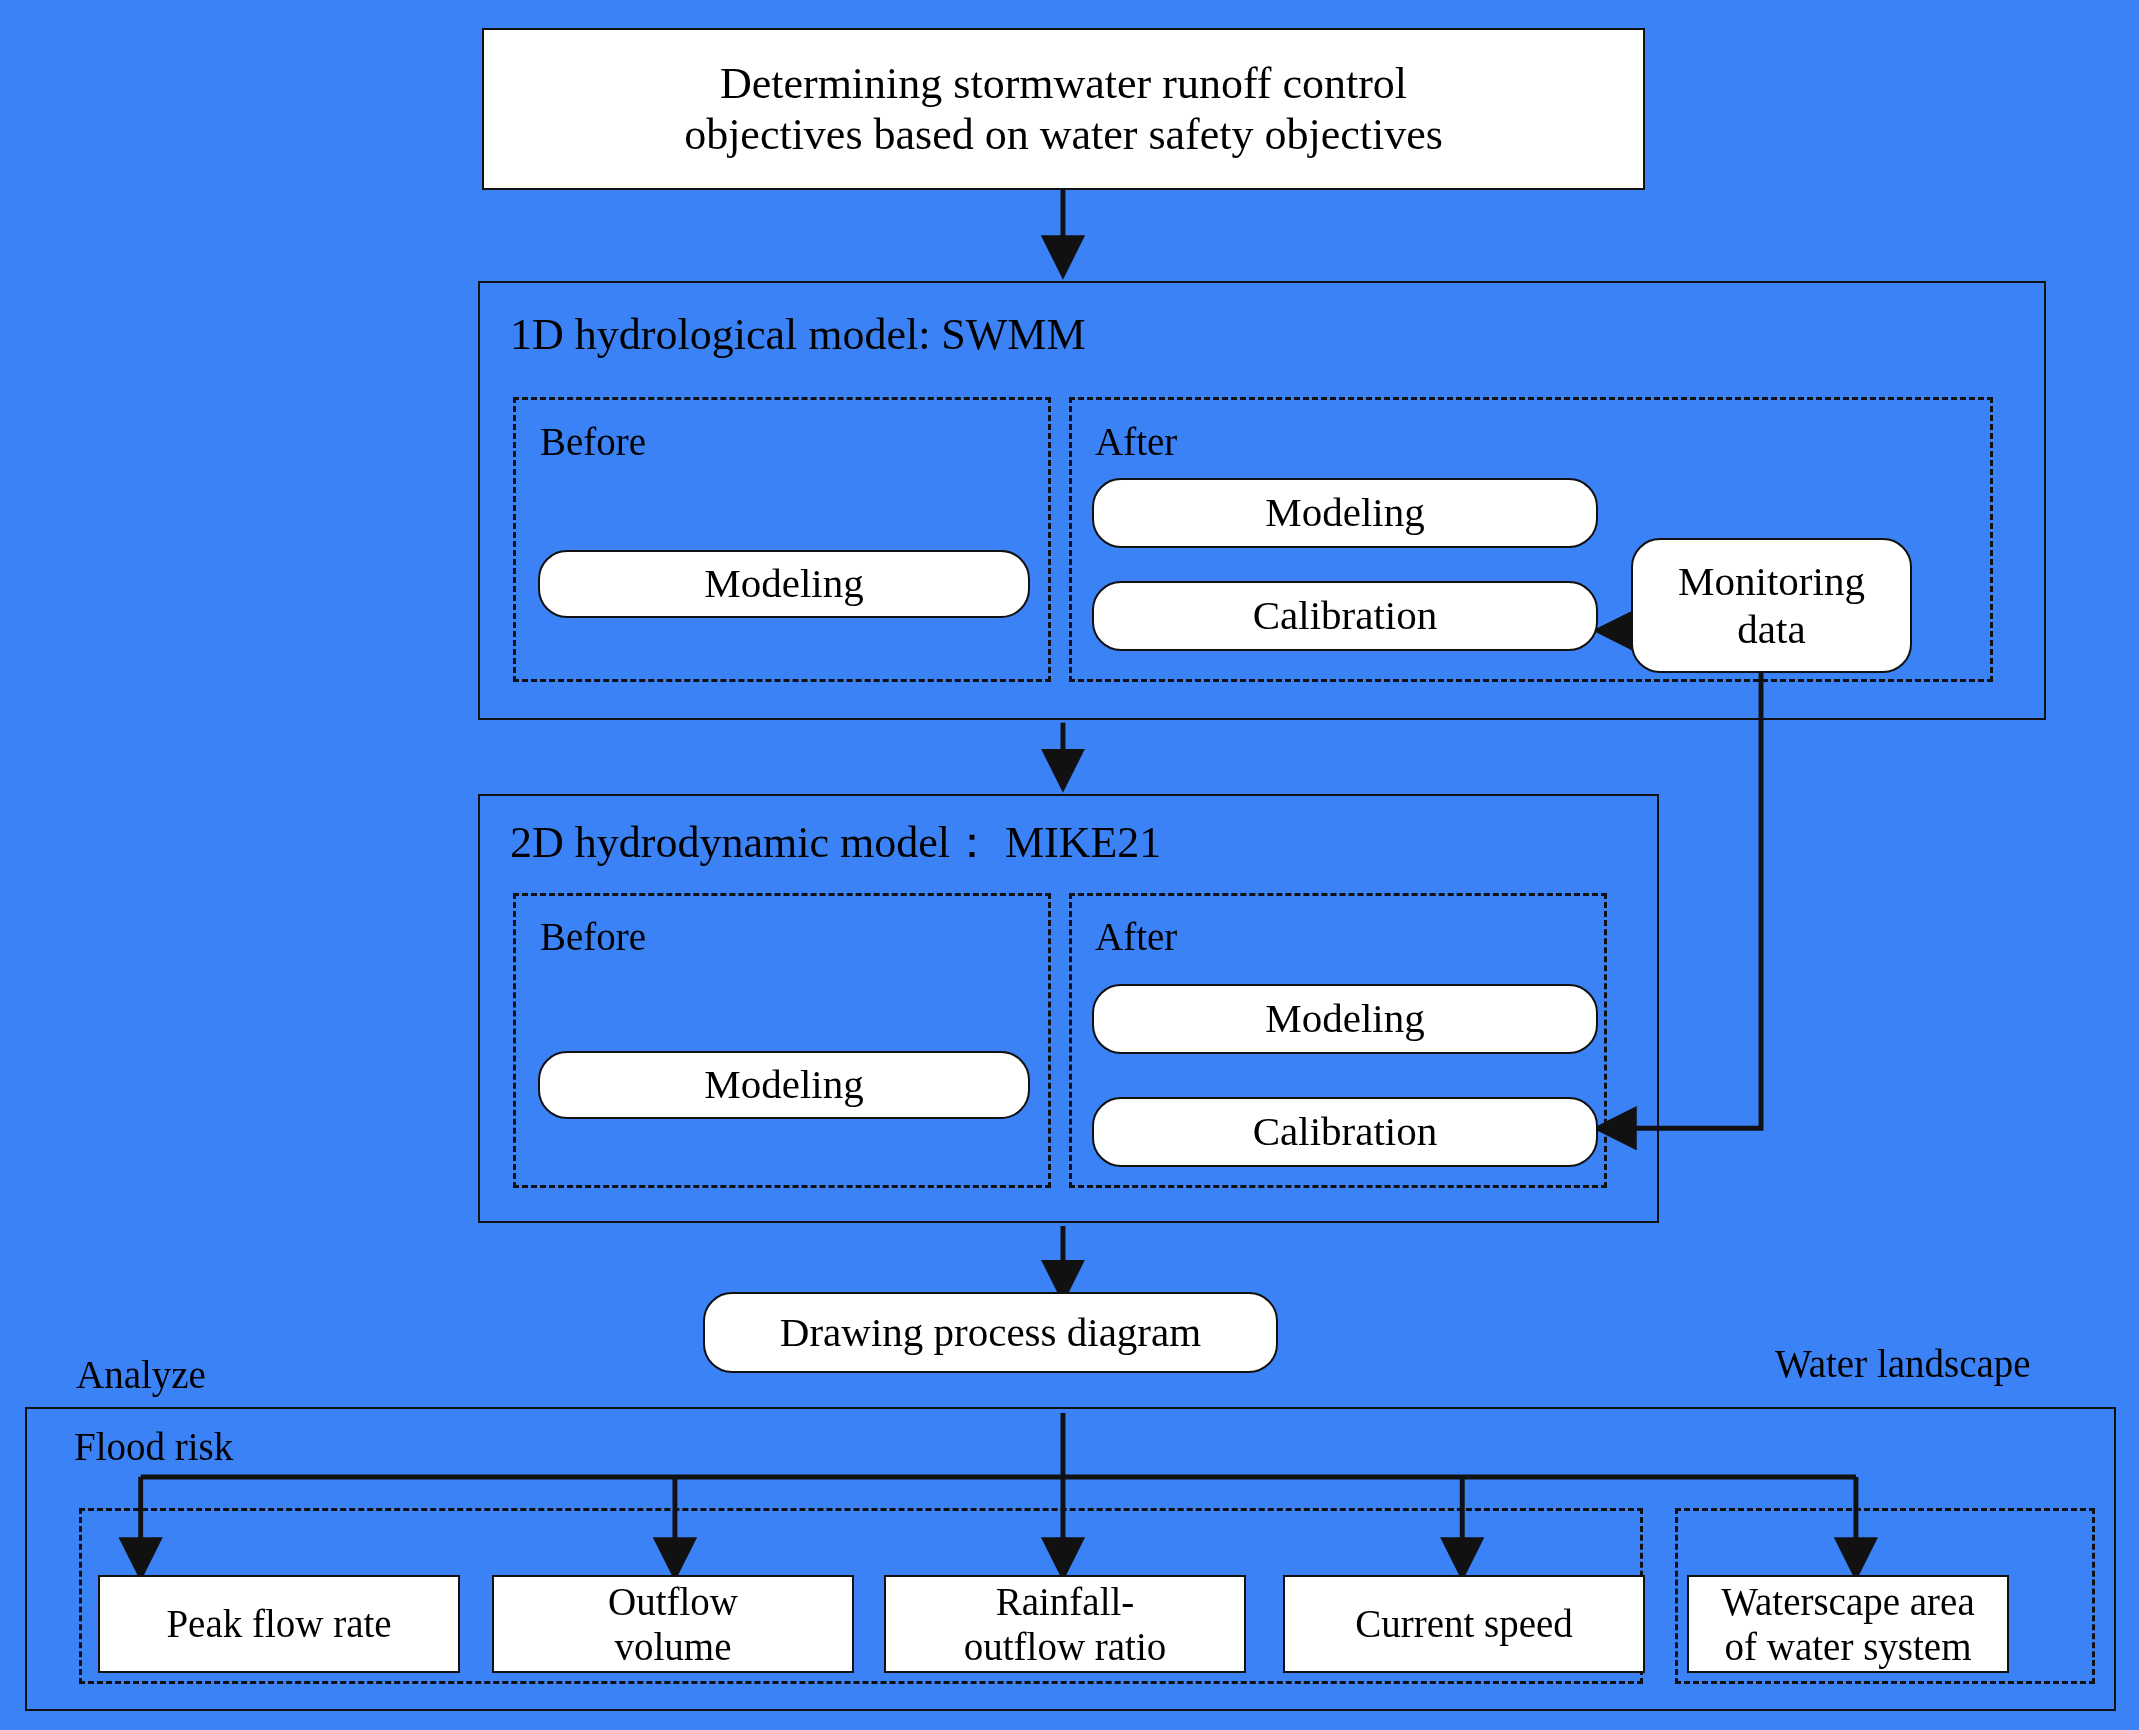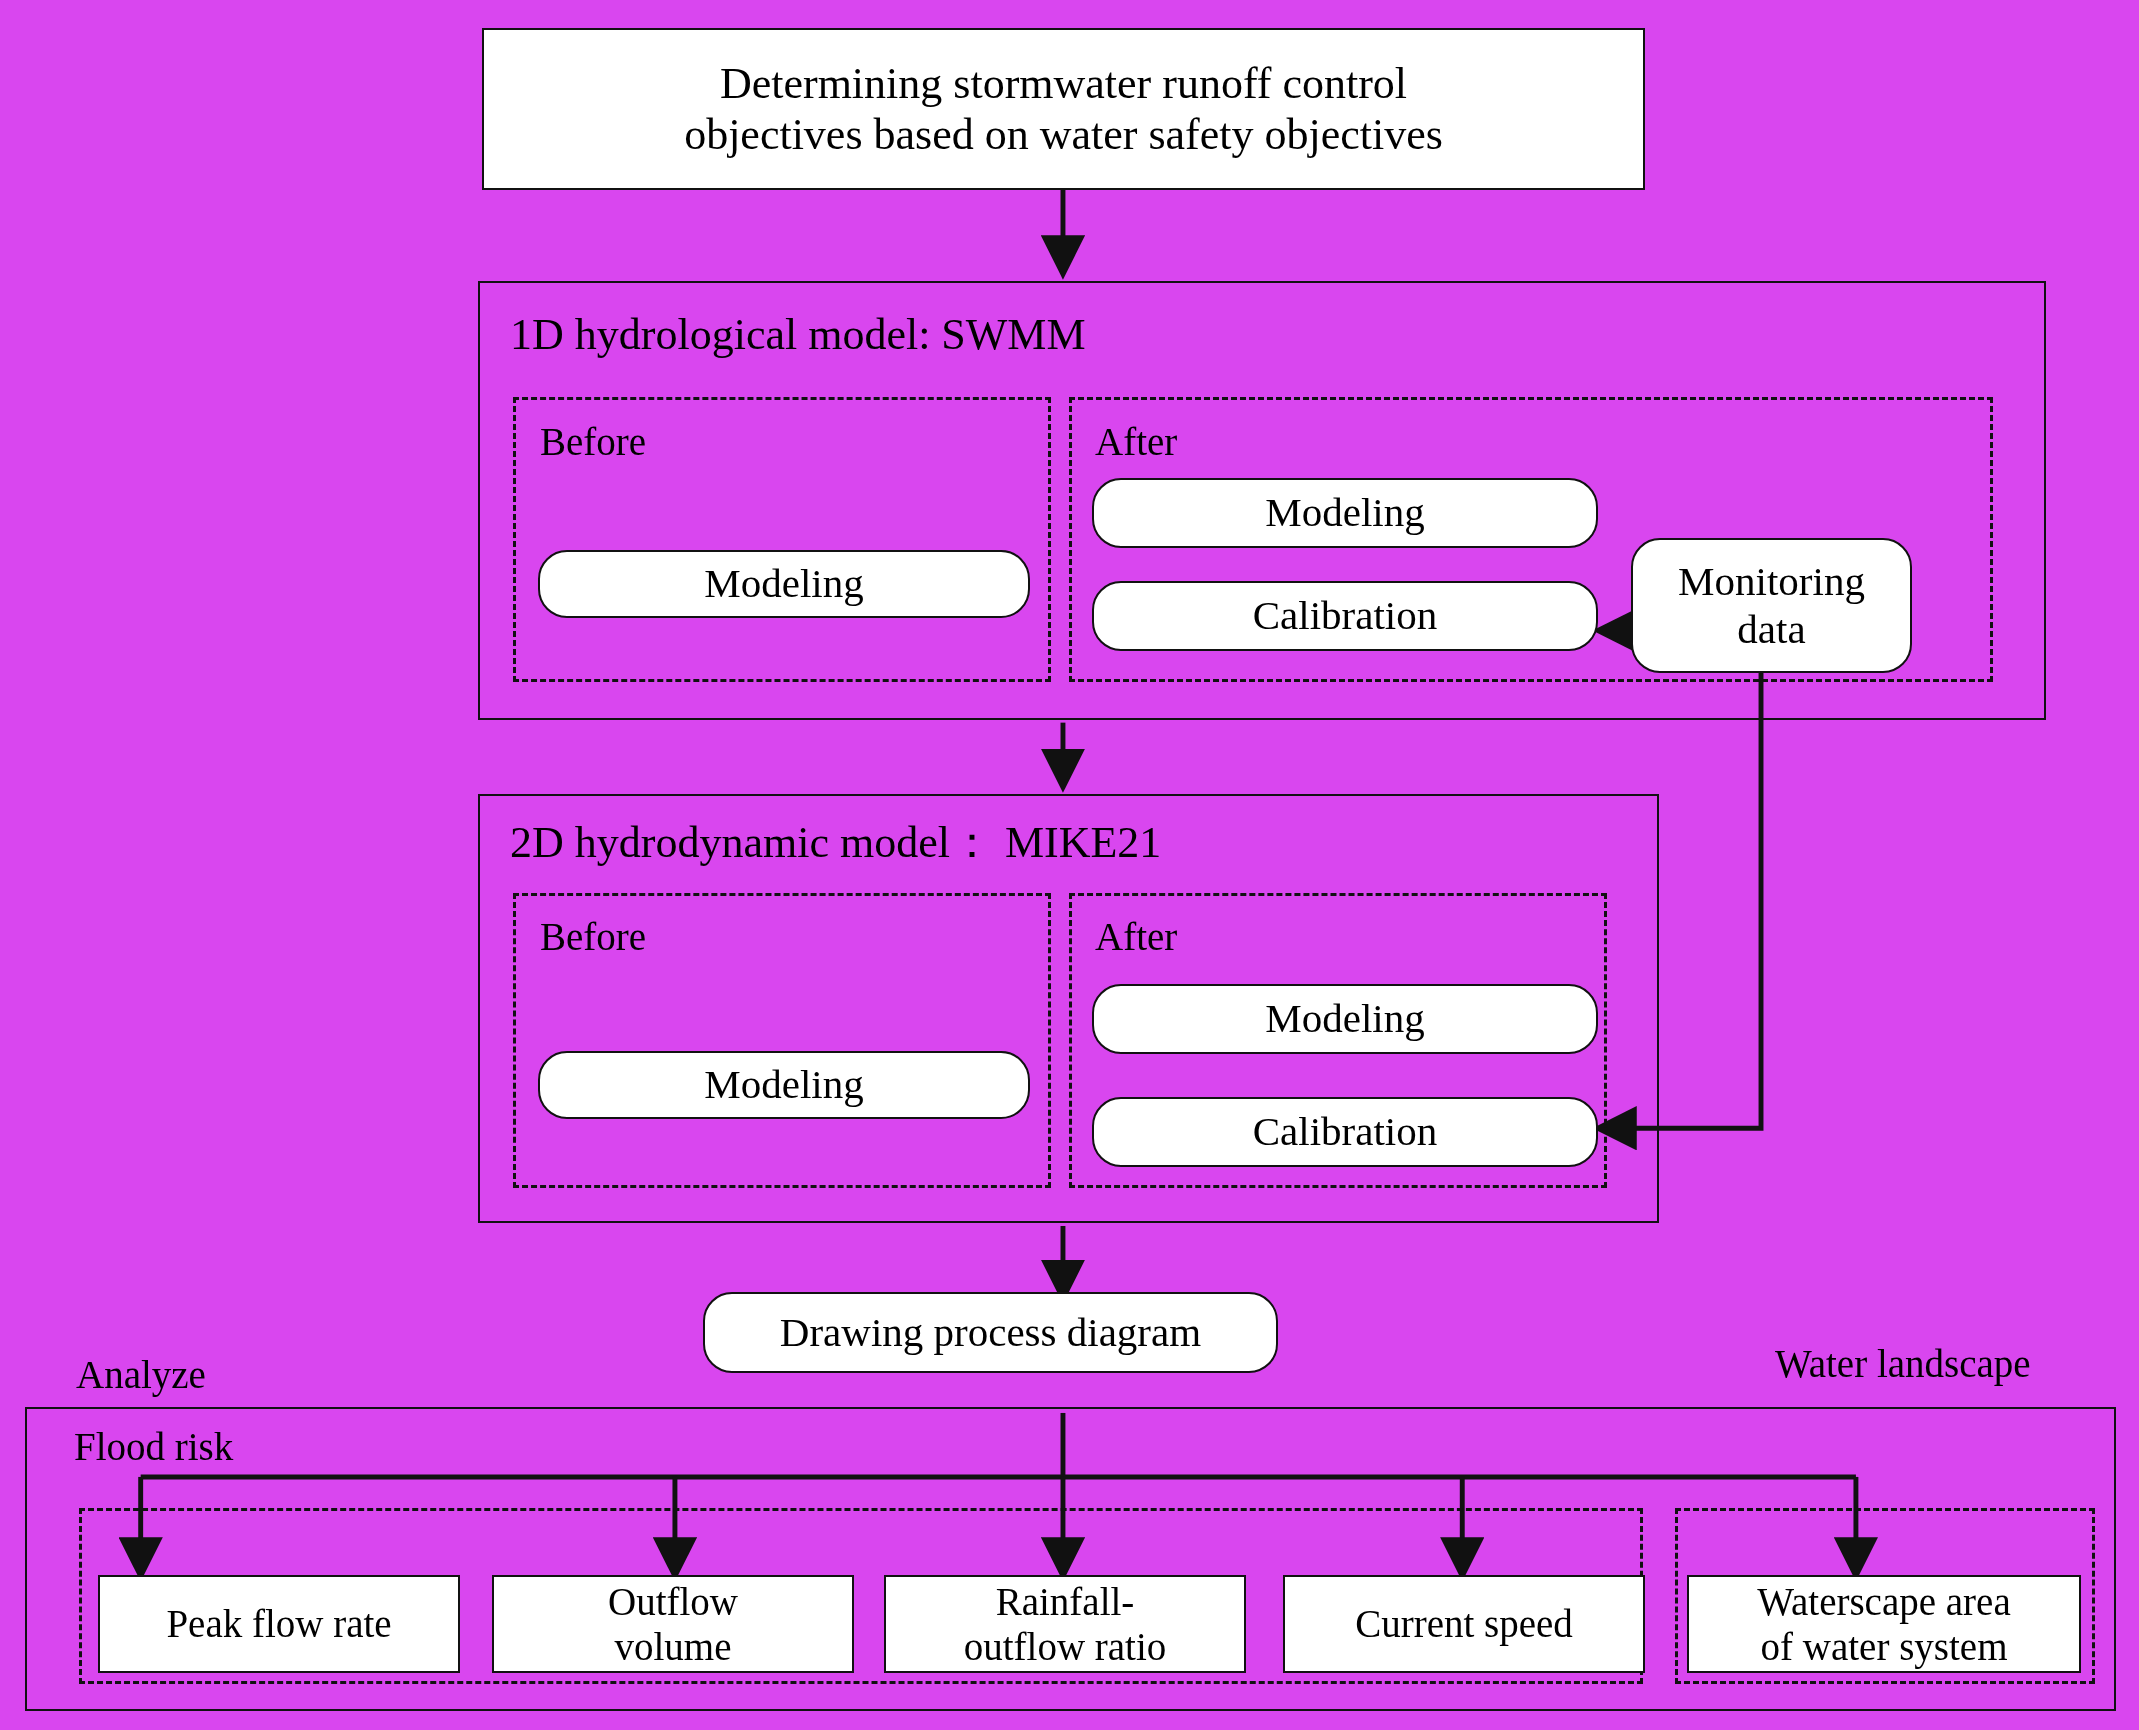--- a/index.html
+++ b/index.html
@@ -2,21 +2,21 @@
 <html style="font-size:11.2px"><head>
 <meta charset="utf-8">
 <style>
   html,body{margin:0;padding:0;background:#ffffff;}
   body{
     width:2140px;height:1730px;
     font-family:"Liberation Serif","DejaVu Serif",serif;
     color:#000;
     overflow:hidden;
   }
-  #stage{position:relative;width:2140px;height:1730px;background:#d946ef;}
+  #stage{position:relative;width:2140px;height:1730px;background:#3b82f6;}
 
   
   .box{
     position:absolute;
     box-sizing:border-box;
     border:2.8px solid #111;
     background:#fff;
     display:flex;
     align-items:center;
     justify-content:center;
@@ -137,17 +137,17 @@
 
   <div class="box t-leaf" style="left:98px;top:1575px;width:362px;height:98px;padding:0 9.8px;">Peak flow rate</div>
 
   <div class="box t-leaf" style="left:884px;top:1575px;width:362px;height:98px;padding:0 9.8px;">Rainfall-
 outflow ratio</div>
 
   <div class="box t-leaf" style="left:1283px;top:1575px;width:362px;height:98px;padding:0 9.8px;">Current speed</div>
 
   <div class="dashbox" style="left:1675px;top:1508px;width:420px;height:176px;"></div>
 
-  <div class="box t-leaf" style="left:1687px;top:1575px;width:394px;height:98px;padding:0 9.8px;">Waterscape area
+  <div class="box t-leaf" style="left:1687px;top:1575px;width:322px;height:98px;padding:0 9.8px;">Waterscape area
 of water system</div>
 
 </div>
 
 
 </body></html>

